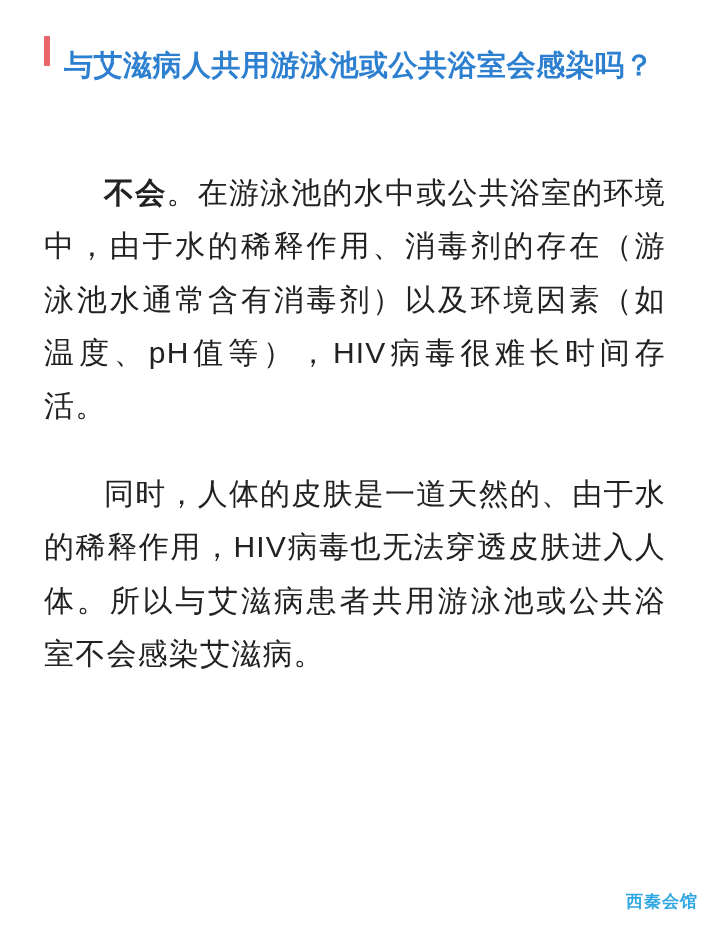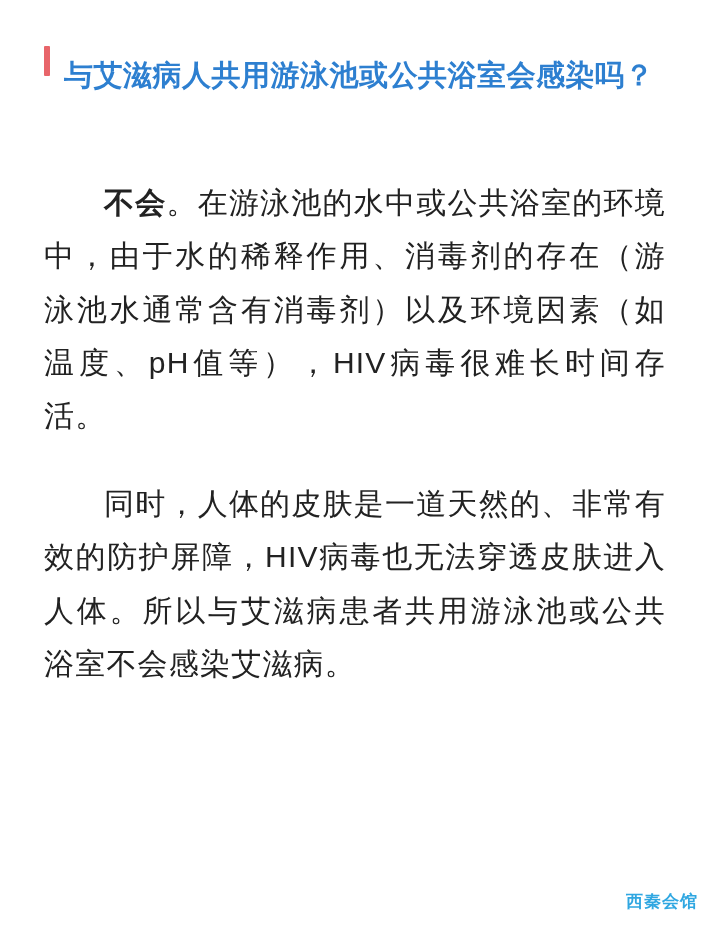--- a/index.html
+++ b/index.html
@@ -12,21 +12,21 @@
     background: #ffffff;
     font-family: "Liberation Sans", "DejaVu Sans", sans-serif;
     position: relative;
     overflow: hidden;
   }
   .page {
     position: relative;
     width: 720px;
     height: 929px;
     box-sizing: border-box;
-    padding: 34px 44px 0 44px;
+    padding: 24px 44px 0 44px;
   }
   .title-block {
     display: flex;
     align-items: flex-start;
     margin-bottom: 58px;
   }
   .title-bar {
     width: 6px;
     height: 30px;
     background: #e8656a;
@@ -72,17 +72,17 @@
 
 <div class="page">
 
   <div class="title-block">
     <div class="title-bar"></div>
     <h1 class="title-text">与艾滋病人共用游泳池或公共浴室会感染吗？</h1>
   </div>
 
   <p class="para"><span class="lead">不会</span><span>。在游泳池的水中或公共浴室的环境中，由于水的稀释作用、消毒剂的存在（游泳池水通常含有消毒剂）以及环境因素（如温度、pH值等），HIV病毒很难长时间存活。</span></p>
 
-  <p class="para"><span>同时，人体的皮肤是一道天然的、非常有效的防护屏障，HIV病毒也无法穿透皮肤进入人体。所以与艾滋病患者共用游泳池或公共浴室不会感染艾滋病。</span></p>
+  <p class="para"><span>同时，人体的皮肤是一道天然的、由于水的稀释作用，HIV病毒也无法穿透皮肤进入人体。所以与艾滋病患者共用游泳池或公共浴室不会感染艾滋病。</span></p>
 
   <div class="watermark">西秦会馆</div>
 
 </div>
 
 </body></html>

